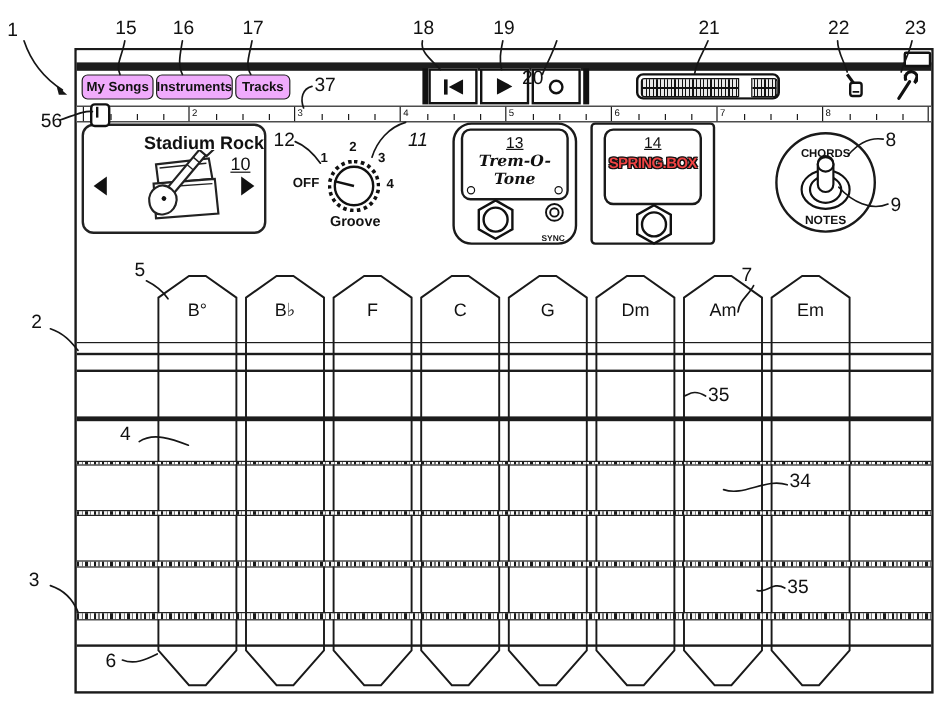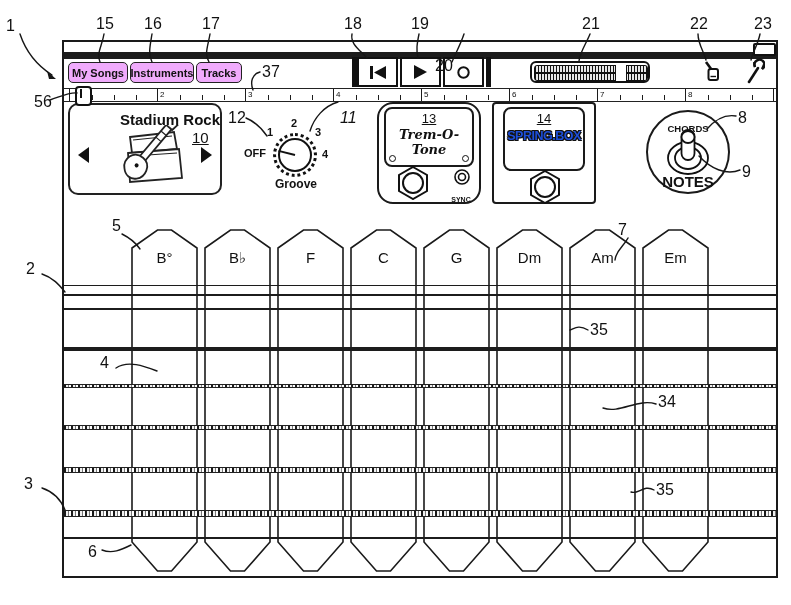--- a/index.html
+++ b/index.html
@@ -43,28 +43,28 @@
   .knob-lab{position:absolute;font-size:11px;font-weight:600;}
   
   .pedal{position:absolute;top:60px;width:104px;height:102px;border:2.2px solid #1a1a1a;background:#fff;box-sizing:border-box;}
   #pedal-trem{left:313px;border-radius:16px;}
   #pedal-spring{left:428px;border-radius:4px;}
   .plate{position:absolute;top:3px;border:2px solid #1a1a1a;border-radius:8px;background:#fff;}
   #plate-trem{left:5px;right:5px;height:56px;}
   #plate-spring{left:9px;right:9px;height:60px;}
   .pedal-num{position:absolute;top:2px;width:100%;text-align:center;font-size:13px;text-decoration:underline;}
   #trem-name{position:absolute;top:18px;width:100%;text-align:center;font-family:"DejaVu Serif",serif;font-style:italic;font-weight:bold;font-size:13px;}
-  #spring-name{position:absolute;top:20px;width:100%;text-align:center;font-weight:bold;font-size:12.5px;letter-spacing:-0.5px;color:#1d4ed8;
+  #spring-name{position:absolute;top:20px;width:100%;text-align:center;font-weight:bold;font-size:12.5px;letter-spacing:-0.5px;color:#ef4444;
      text-shadow:-1px -1px 0 #111,1px -1px 0 #111,-1px 1px 0 #111,1px 1px 0 #111,0 1px 0 #111,0 -1px 0 #111;}
   .screw{position:absolute;bottom:3px;width:5px;height:5px;border:1px solid #111;border-radius:50%;}
   #sync-label{position:absolute;left:64px;top:92px;width:36px;text-align:center;font-size:7px;font-weight:600;}
   
   #mode-circle{position:absolute;left:582px;top:68px;width:84px;height:84px;border:2px solid #1a1a1a;border-radius:50%;box-sizing:border-box;background:#fff;}
   #mode-chords{position:absolute;top:11px;width:100%;text-align:center;font-size:9.5px;font-weight:600;}
-  #mode-notes{position:absolute;bottom:2px;width:100%;text-align:center;font-size:15px;font-weight:600;}
+  #mode-notes{position:absolute;bottom:2px;width:100%;text-align:center;font-size:10px;font-weight:600;}
   
   .str{position:absolute;left:0;width:712px;z-index:3;}
   .str-plain{background:#1c1c1c;}
   .str-tex{background:repeating-linear-gradient(90deg,#1a1a1a 0 2px,#f0f0f0 2px 4px,#777 4px 5px,#fff 5px 7px);
            border-top:1px solid #222;border-bottom:1px solid #222;box-sizing:border-box;}
   #strips-svg{position:absolute;left:0;top:0;z-index:1;}
   #leaders{position:absolute;left:0;top:0;z-index:50;pointer-events:none;}
   svg text{font-family:"Liberation Sans",sans-serif;}
 </style>
 </head>

